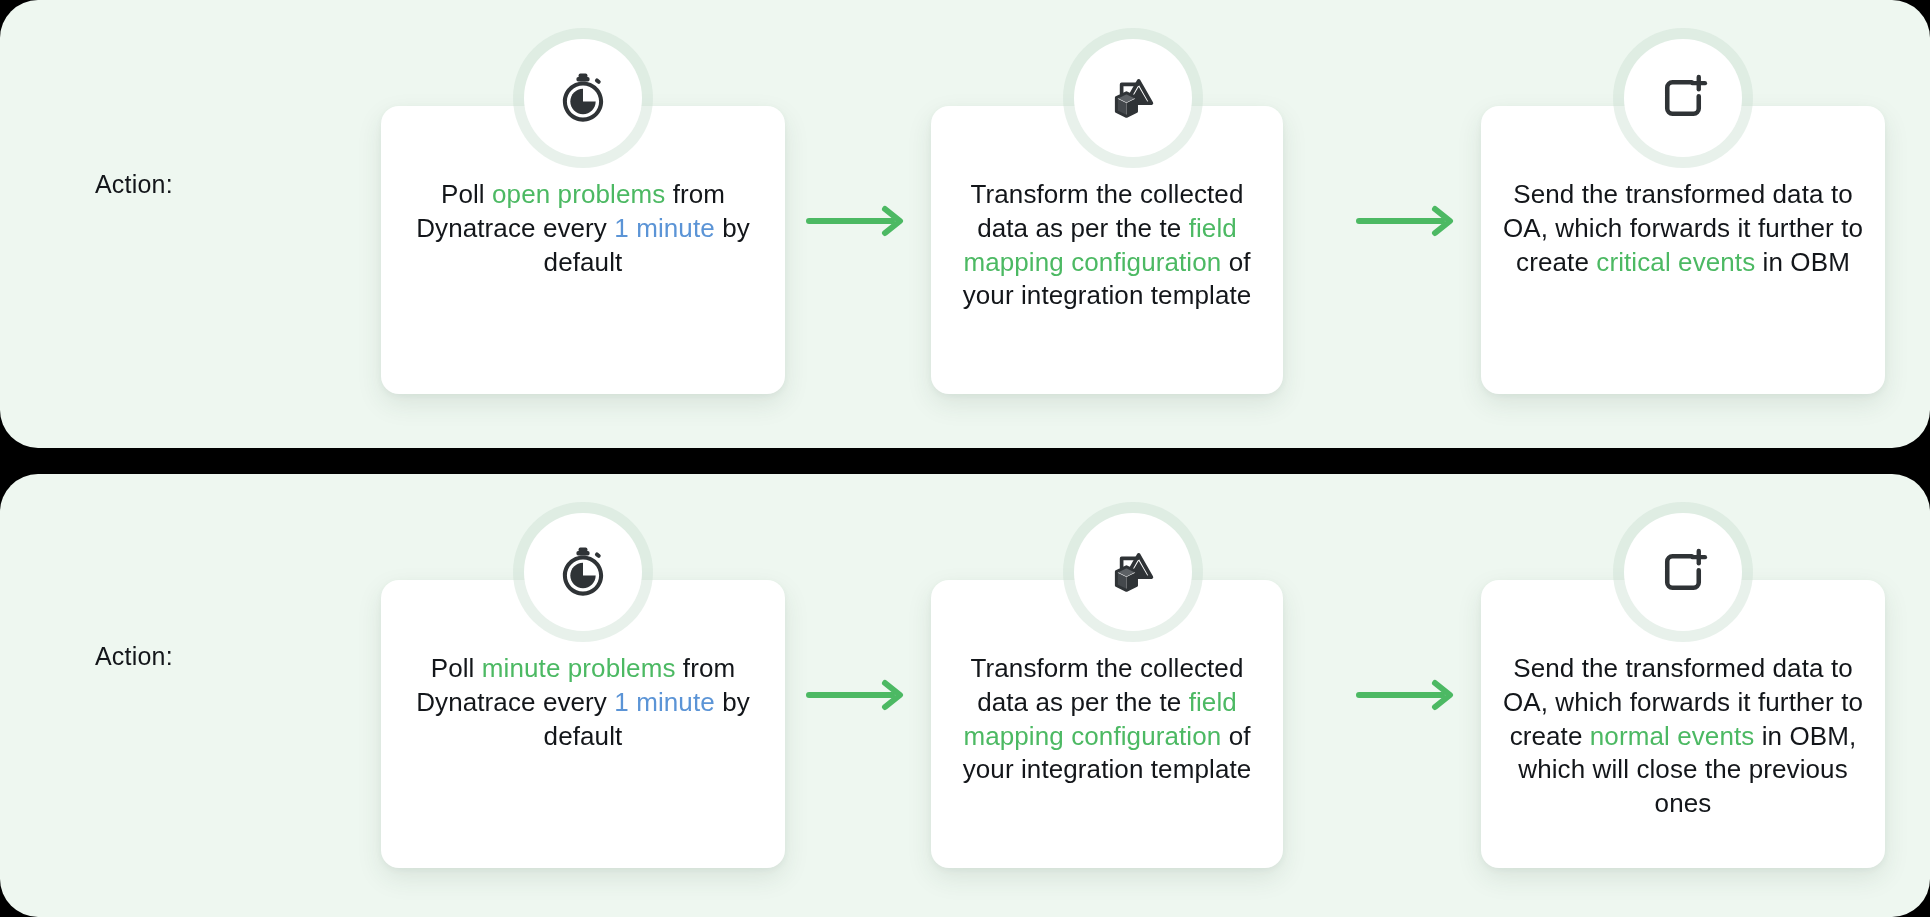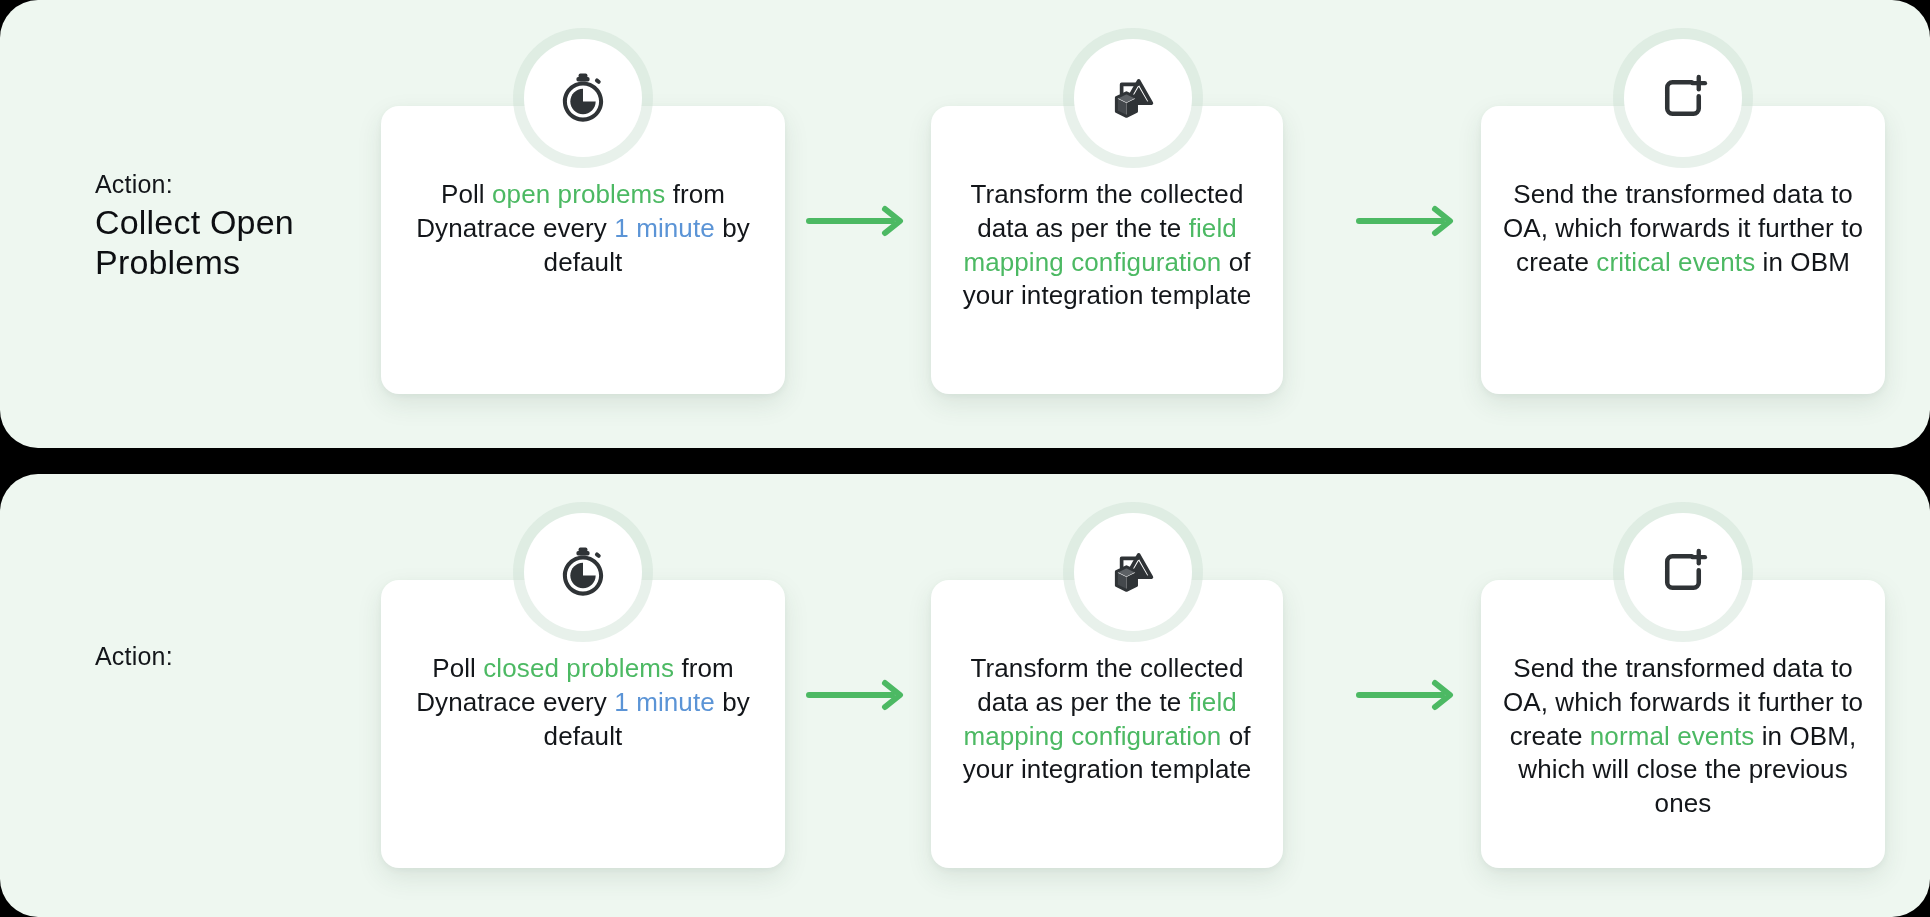--- a/index.html
+++ b/index.html
@@ -121,21 +121,20 @@
 <body>
 
 <div class="stage">
 
   <div class="panel panel-top"></div>
 
   <div class="row-top">
 
     <div class="action-block top">
       <div class="action-kicker">Action:</div>
-      <div class="action-title">Collect Open Problems</div>
     </div>
 
     <div class="card c1">
       <div class="card-body"><span>Poll </span><span class="hl-green">open problems</span><span> from Dynatrace every </span><span class="hl-blue">1 minute</span><span> by default</span></div>
     </div>
 
     <div class="card c2">
       <div class="card-body"><span>Transform the collected data as per the te </span><span class="hl-green">field mapping configuration</span><span> of your integration template</span></div>
     </div>
 
@@ -206,21 +205,21 @@
 
   <div class="panel panel-bottom"></div>
 
   <div class="row-bottom">
 
     <div class="action-block bottom">
       <div class="action-kicker">Action:</div>
     </div>
 
     <div class="card c1">
-      <div class="card-body"><span>Poll </span><span class="hl-green">closed problems</span><span> from Dynatrace every </span><span class="hl-blue">1 minute</span><span> by default</span></div>
+      <div class="card-body"><span>Poll </span><span class="hl-green">minute problems</span><span> from Dynatrace every </span><span class="hl-blue">1 minute</span><span> by default</span></div>
     </div>
 
     <div class="card c2">
       <div class="card-body"><span>Transform the collected data as per the te </span><span class="hl-green">field mapping configuration</span><span> of your integration template</span></div>
     </div>
 
     <div class="card c3">
       <div class="card-body"><span>Send the transformed data to OA, which forwards it further to create </span><span class="hl-green">normal events</span><span> in OBM, which will close the previous ones</span></div>
     </div>
 

